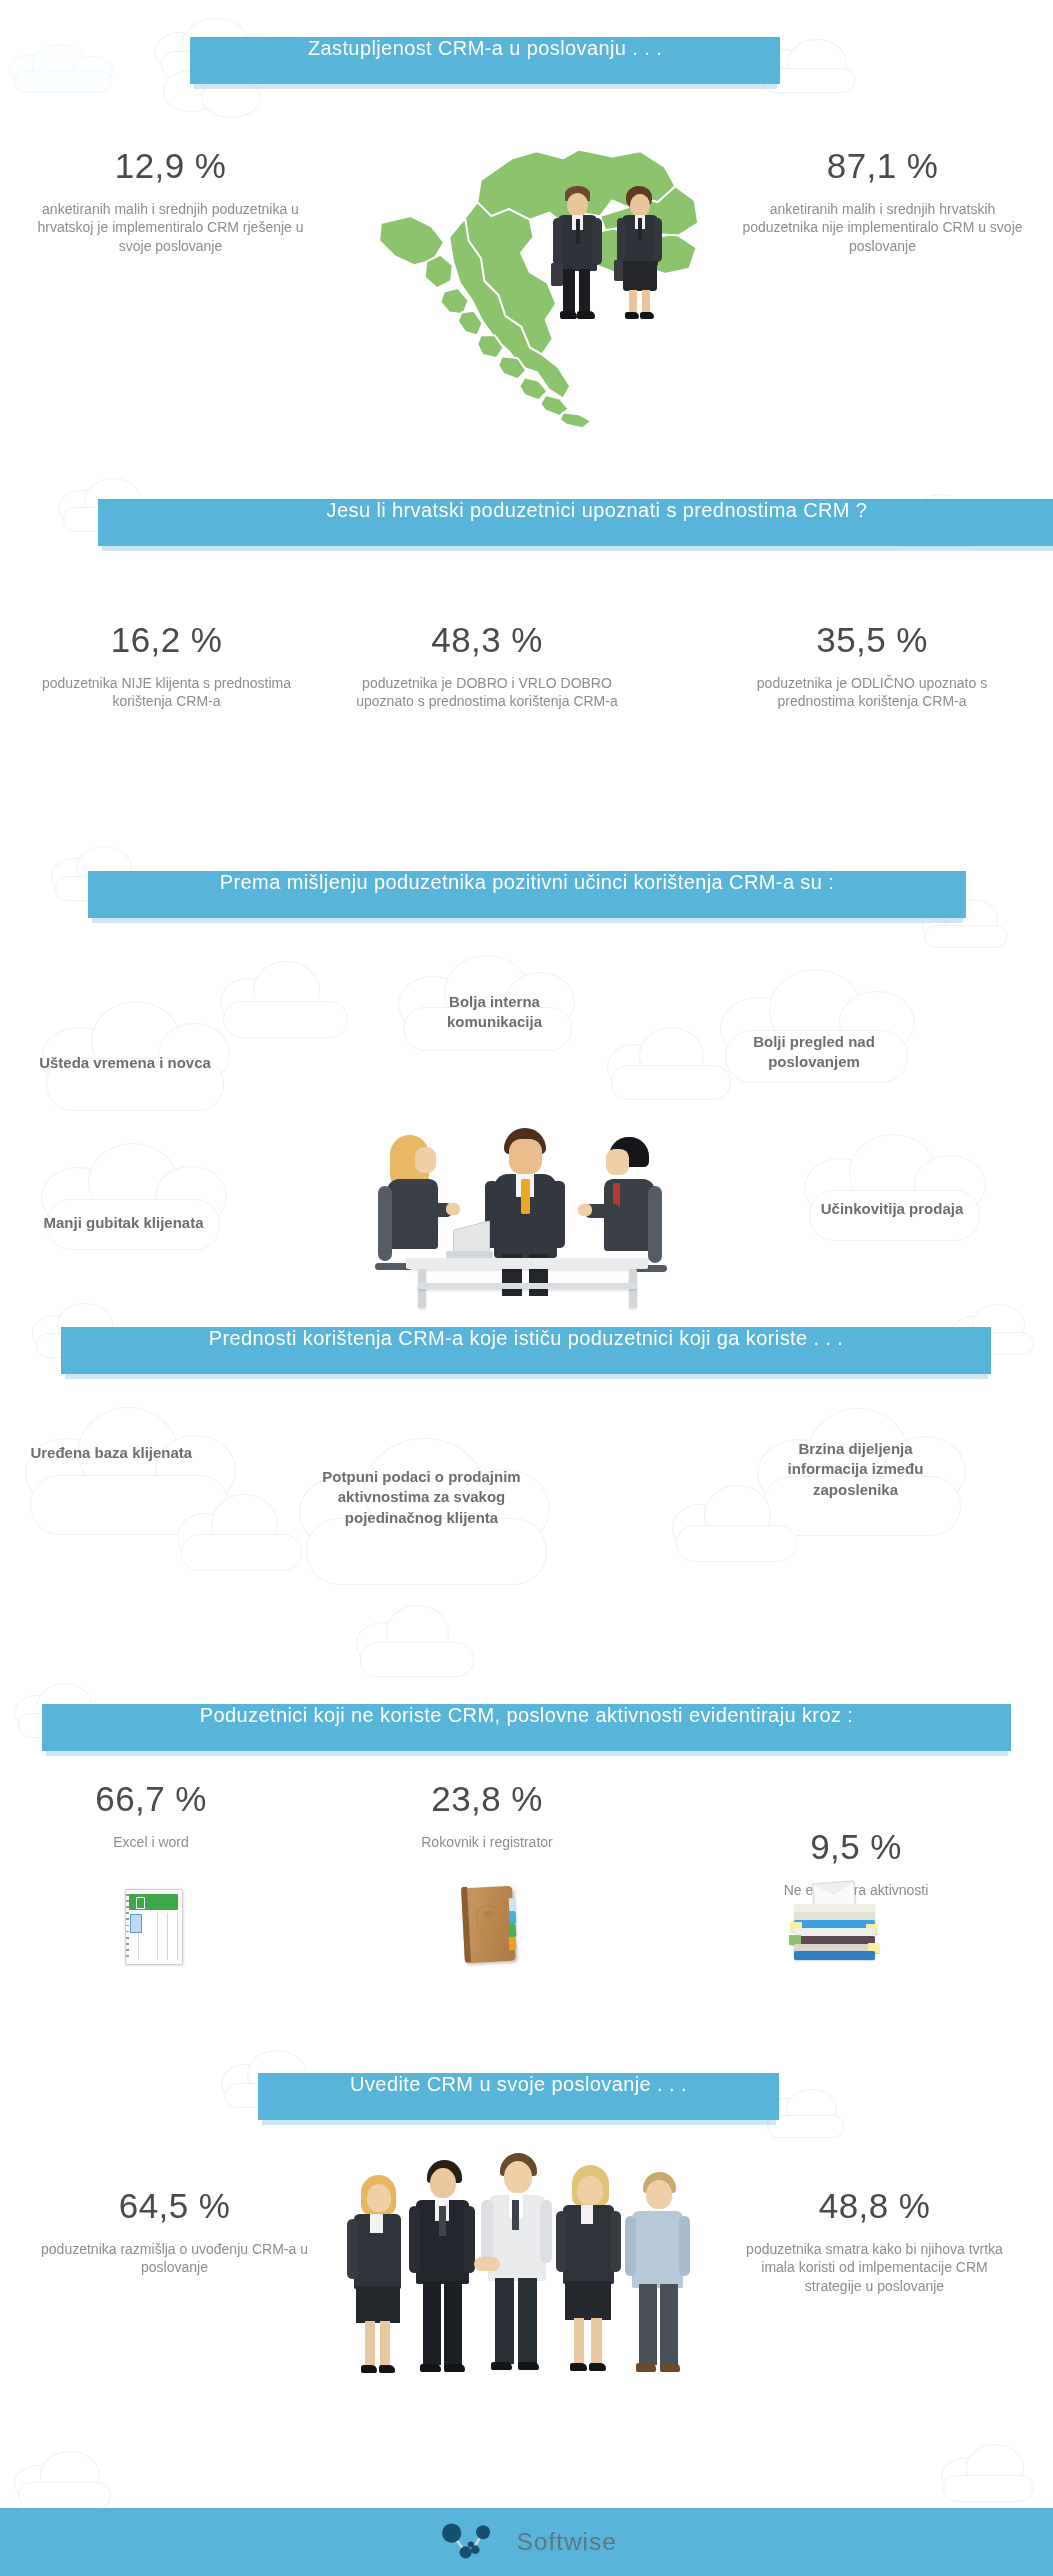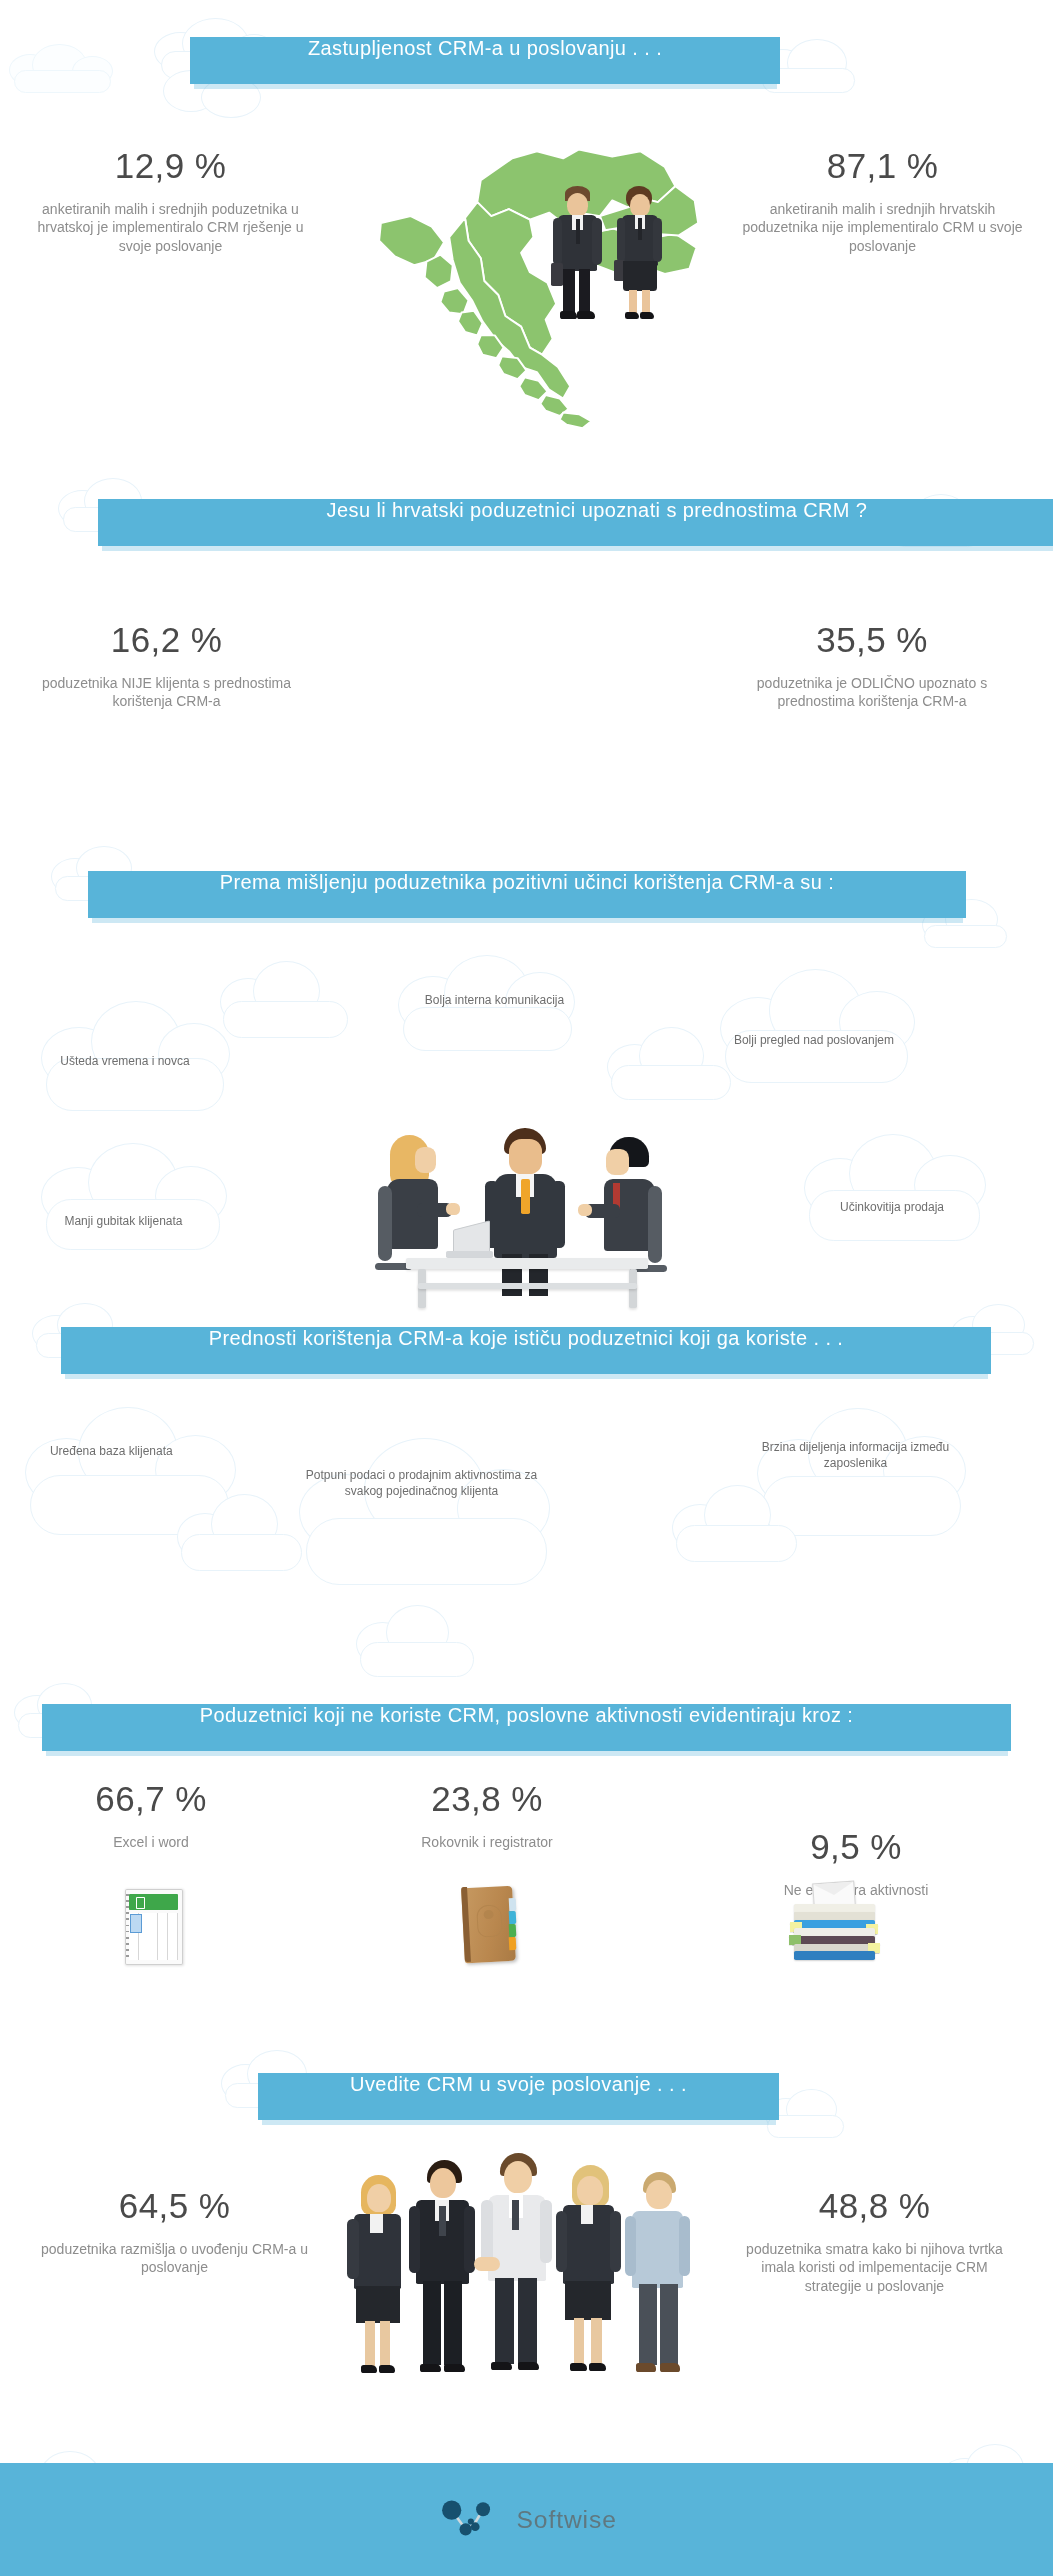--- a/index.html
+++ b/index.html
@@ -64,23 +64,23 @@
     font-size:14px;
     color:#8d8d8d;
     font-weight:300;
     line-height:1.35;
   }
 
   
   .cloudlabel{
     position:absolute;
     text-align:center;
-    font-size:12px;
+    font-size:15px;
     color:#6e6e6e;
-    font-weight:400;
+    font-weight:700;
     line-height:1.35;
     z-index:3;
   }
 
   
   .iconblock{position:absolute;text-align:center;}
 
   
   .excel-icon{
     position:relative;width:56px;height:74px;margin:0 auto;
@@ -132,21 +132,21 @@
   .p-shoe{position:absolute;background:#141417;border-radius:2.6px 5.3px 2.6px 2.6px;}
   .p-arm{position:absolute;border-radius:5.3px;}
   .p-case{position:absolute;background:#3a3a40;border-radius:1.8px;}
 
   
   .map{position:absolute;}
   .map svg{display:block;}
 
   
   .footer{
-    position:absolute;left:0;right:0;bottom:0;height:113px;background:#58b4d9;
+    position:absolute;left:0;right:0;bottom:0;height:68px;background:#58b4d9;
     display:flex;align-items:center;justify-content:center;gap:12.3px;
   }
   .logo-word{font-size:24.6px;color:#5f7880;font-weight:300;letter-spacing:0.9px;}
 
   
   .tbl{position:absolute;background:#e9ebec;border-radius:1.8px;box-shadow:0 1.8px 2.6px rgba(0,0,0,.12);}
   .chair{position:absolute;background:#565c63;border-radius:8.8px;}
 </style>
 </head>
 <body>
@@ -252,20 +252,24 @@
   </div>
 
   <div class="banner" style="left:98px;top:499px;width:998px;height:47px;">
     <span class="banner-text">Jesu li hrvatski poduzetnici upoznati s prednostima CRM ?</span>
   </div>
 
   <div class="stat" style="left:35px;top:621px;width:263px;">
     <div class="num">16,2 %</div>
     <div class="desc">poduzetnika NIJE klijenta s prednostima korištenja CRM-a</div>
   </div>
+  <div class="stat" style="left:342px;top:621px;width:290px;">
+    <div class="num">48,3 %</div>
+    <div class="desc">poduzetnika je DOBRO i VRLO DOBRO upoznato s prednostima korištenja CRM-a</div>
+  </div>
   <div class="stat" style="left:727px;top:621px;width:290px;">
     <div class="num">35,5 %</div>
     <div class="desc">poduzetnika je ODLIČNO upoznato s prednostima korištenja CRM-a</div>
   </div>
 
   <div class="cloud-group" style="left:51px;top:844px;">
     <div class="cl" style="left:0;top:14px;width:46px;height:35px;"></div>
     <div class="cl" style="left:24.6px;top:1.8px;width:54px;height:42px;"></div>
     <div class="cl" style="left:3.5px;top:32px;width:84px;height:23px;border-radius:12.3px;"></div>
   </div>

